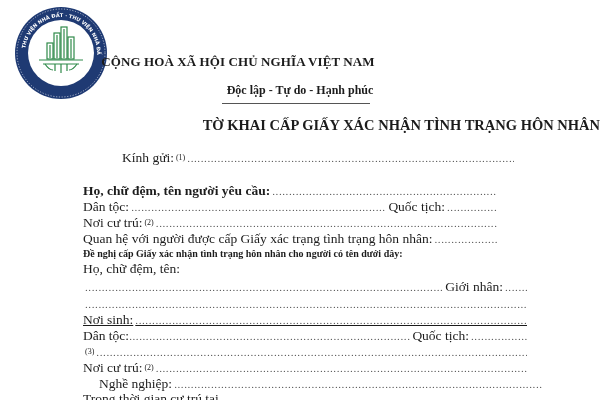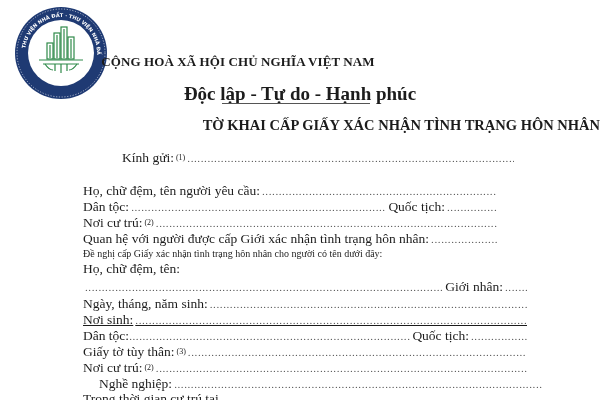--- a/index.html
+++ b/index.html
@@ -13,21 +13,21 @@
     .logo {
       position: absolute; left: 11px; top: 3px;
       width: 100px; height: 100px;
     }
     .nation {
       position: absolute; left: 0; width: 476px; top: 54px;
       text-align: center; font-weight: bold; font-size: 13px; letter-spacing: 0.1px;
     }
     .motto {
       position: absolute; left: 0; width: 600px; top: 83px;
-      text-align: center; font-weight: bold; font-size: 19px;
+      text-align: center; font-weight: bold; font-size: 12px;
     }
     .motto-rule {
       position: absolute; left: 222px; top: 103px; width: 148px; height: 1px;
       background: #555;
     }
     .title {
       position: absolute; left: 0; width: 600px; top: 117px;
       text-align: right; font-weight: bold; font-size: 14.5px;
     }
     .line {
@@ -36,21 +36,21 @@
       height: 16px; line-height: 16px;
     }
     .dots {
       flex: 1 1 auto; overflow: hidden; white-space: nowrap;
       color: #555; letter-spacing: 0.6px; font-size: 11px;
       margin: 0 2px;
     }
     .dots::before {
       content: "......................................................................................................................................................................................................................................................";
     }
-    .bold { font-weight: normal; }
+    .bold { font-weight: bold; }
     sup { font-size: 8px; vertical-align: 5px; margin-left: 2px; }
     .lbl { flex: 0 0 auto; }
   </style>
 </head>
 <body>
 
 <div class="logo">
   <svg width="100" height="100" viewBox="0 0 100 100">
     <circle cx="50" cy="50" r="46" fill="#1f3a73"></circle>
     <circle cx="50" cy="50" r="33" fill="#ffffff"></circle>
@@ -102,55 +102,53 @@
   <span class="dots" style="flex:0 0 50px;"></span>
 </div>
 
 <div class="line" style="top:215px; width:416px;">
   <span class="lbl">Nơi cư trú:</span>
   <sup>(2)</sup>
   <span class="dots"></span>
 </div>
 
 <div class="line" style="top:231px; width:416px;">
-  <span class="lbl">Quan hệ với người được cấp Giới xác nhận tình trạng hôn nhân:</span>
+  <span class="lbl">Quan hệ với người được cấp Giấy xác trạng tình trạng hôn nhân:</span>
   <span class="dots"></span>
 </div>
 
 <div class="line bold" style="top:246px; width:430px; font-size:10px;">Đề nghị cấp Giấy xác nhận tình trạng hôn nhân cho người có tên dưới đây:</div>
 
 <div class="line" style="top:261px; width:416px;">
   <span class="lbl">Họ, chữ đệm, tên:</span>
 </div>
 
 <div class="line" style="top:279px; width:446px; left:83px;">
   <span class="dots"></span>
   <span class="lbl">Giới nhân:</span>
   <span class="dots" style="flex:0 0 22px;"></span>
 </div>
 
 <div class="line" style="top:296px; width:446px;">
-  <span class="lbl">Ngày, tháng, năm sinh:</span>
   <span class="dots"></span>
 </div>
 
 <div class="line" style="top:312px; width:446px;text-decoration:underline;">
   <span class="lbl">Nơi sinh:</span>
   <span class="dots"></span>
 </div>
 
 <div class="line" style="top:328px; width:446px;">
   <span class="lbl">Dân tộc:</span>
   <span class="dots" style="margin-left:0;"></span>
   <span class="lbl">Quốc tịch:</span>
   <span class="dots" style="flex:0 0 56px;"></span>
 </div>
 
 <div class="line" style="top:344px; width:446px;">
-  <span class="lbl">Giấy tờ tùy thân:</span>
   <sup>(3)</sup>
   <span class="dots"></span>
 </div>
 
 <div class="line" style="top:360px; width:446px;">
   <span class="lbl">Nơi cư trú:</span>
   <sup>(2)</sup>
   <span class="dots"></span>
 </div>
 

